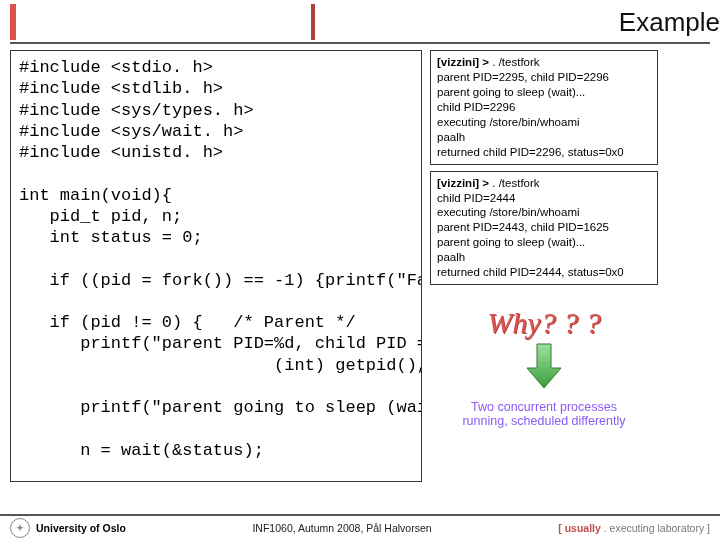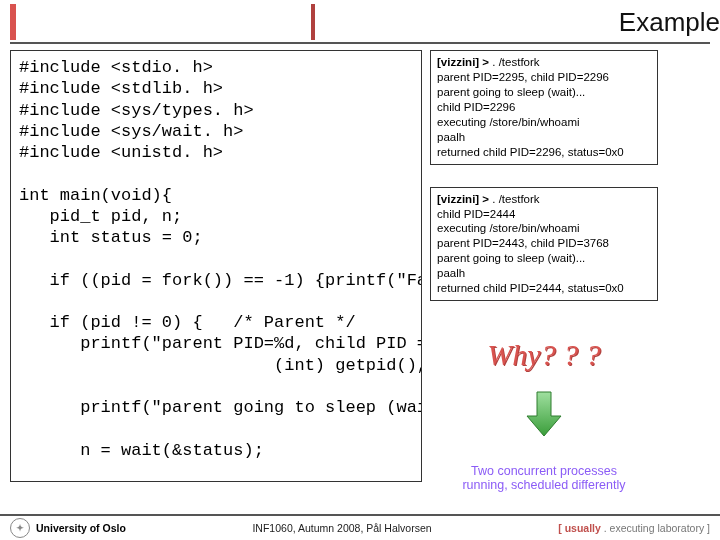--- a/index.html
+++ b/index.html
@@ -4,21 +4,21 @@
 <style>
   * { margin: 0; padding: 0; box-sizing: border-box; }
   body { width: 720px; height: 540px; font-family: Arial, sans-serif; background: #fff; position: relative; }
   .title-bar { display: flex; align-items: center; padding: 4px 0 0 10px; justify-content: space-between; }
   .accent { width: 6px; height: 36px; background: #d9534f; margin-right: 2px; }
   .accent2 { width: 4px; height: 36px; background: #b0413e; margin-right: 10px; }
   h1 { font-size: 26px; font-weight: normal; color: #111; }
   .hr { height: 2px; background: #555; margin: 2px 10px 6px 10px; }
   .stage { display: flex; padding: 0 10px; gap: 8px; }
   .code-box { border: 1px solid #333; width: 412px; height: 432px; padding: 6px 8px; font-family: "Courier New", monospace; font-size: 17px; line-height: 1.25; white-space: pre; overflow: hidden; }
-  .right { width: 228px; display: flex; flex-direction: column; gap: 22px; }
+  .right { width: 228px; display: flex; flex-direction: column; gap: 6px; }
   .out-box { border: 1px solid #333; padding: 4px 6px; font-size: 11.5px; line-height: 1.3; font-family: Arial, sans-serif; }
   .why { color: #d9534f; font-family: Georgia, serif; font-size: 30px; font-style: italic; text-align: center; margin-top: 15px; text-shadow: 1px 1px 0 #b0413e; }
   .arrow { display:flex; justify-content:center; margin-top:-4px;}
   .caption { text-align: center; font-size: 12.5px; color: #8b5cf6; margin-top: 4px; }
   .b { font-weight: bold; }
   .footer { position: absolute; bottom: 0; left: 0; right: 0; height: 26px; border-top: 2px solid #555; display: flex; align-items: center; justify-content: space-between; padding: 0 10px; font-size: 10.5px; }
   .uni { display: flex; align-items: center; gap: 6px; font-weight: bold; }
   .seal { width: 20px; height: 20px; border-radius: 50%; border: 1px solid #888; display:flex;align-items:center;justify-content:center;font-size:9px;color:#888;}
   .mid { color: #222; }
   .sim { font-family: Arial; }
@@ -77,21 +77,21 @@
       <span>executing /store/bin/whoami</span><br>
       <span>paalh</span><br>
       <span>returned child PID=2296, status=0x0</span>
     </div>
 
     <div class="out-box">
       <span class="b">[vizzini] &gt;</span>
       <span>. /testfork</span><br>
       <span>child PID=2444</span><br>
       <span>executing /store/bin/whoami</span><br>
-      <span>parent PID=2443, child PID=3768</span><br>
+      <span>parent PID=2443, child PID=1625</span><br>
       <span>parent going to sleep (wait)...</span><br>
       <span>paalh</span><br>
       <span>returned child PID=2444, status=0x0</span>
     </div>
 
     <div class="why">Why? ? ?</div>
     <div class="arrow">
       <svg width="42" height="48" viewBox="0 0 42 48">
         <defs>
             <linearGradient id="g" x1="0" y1="0" x2="0" y2="1">

